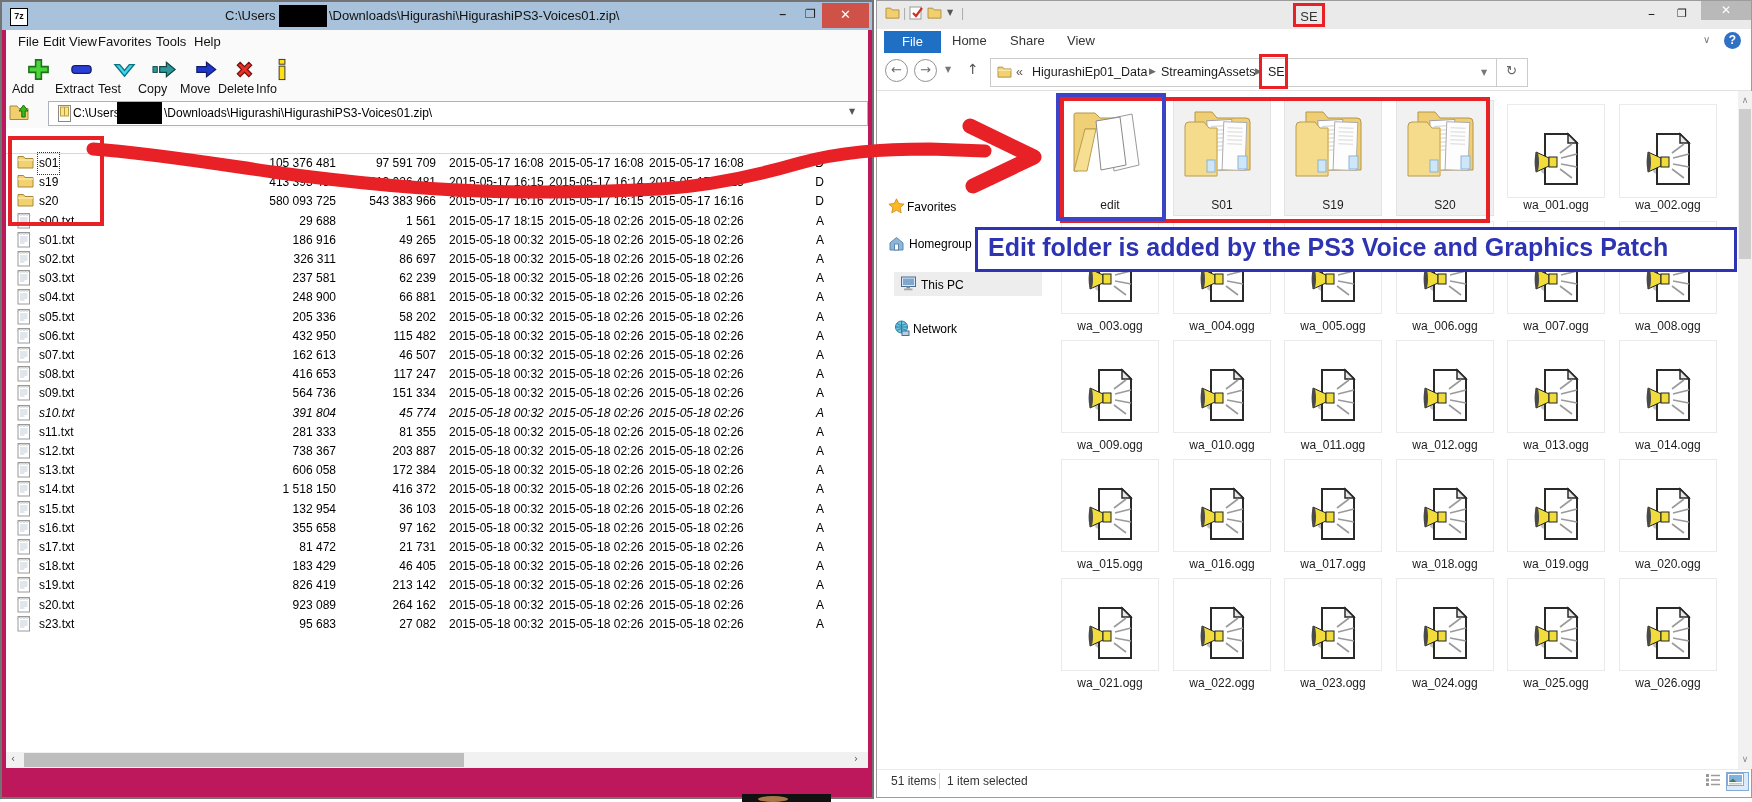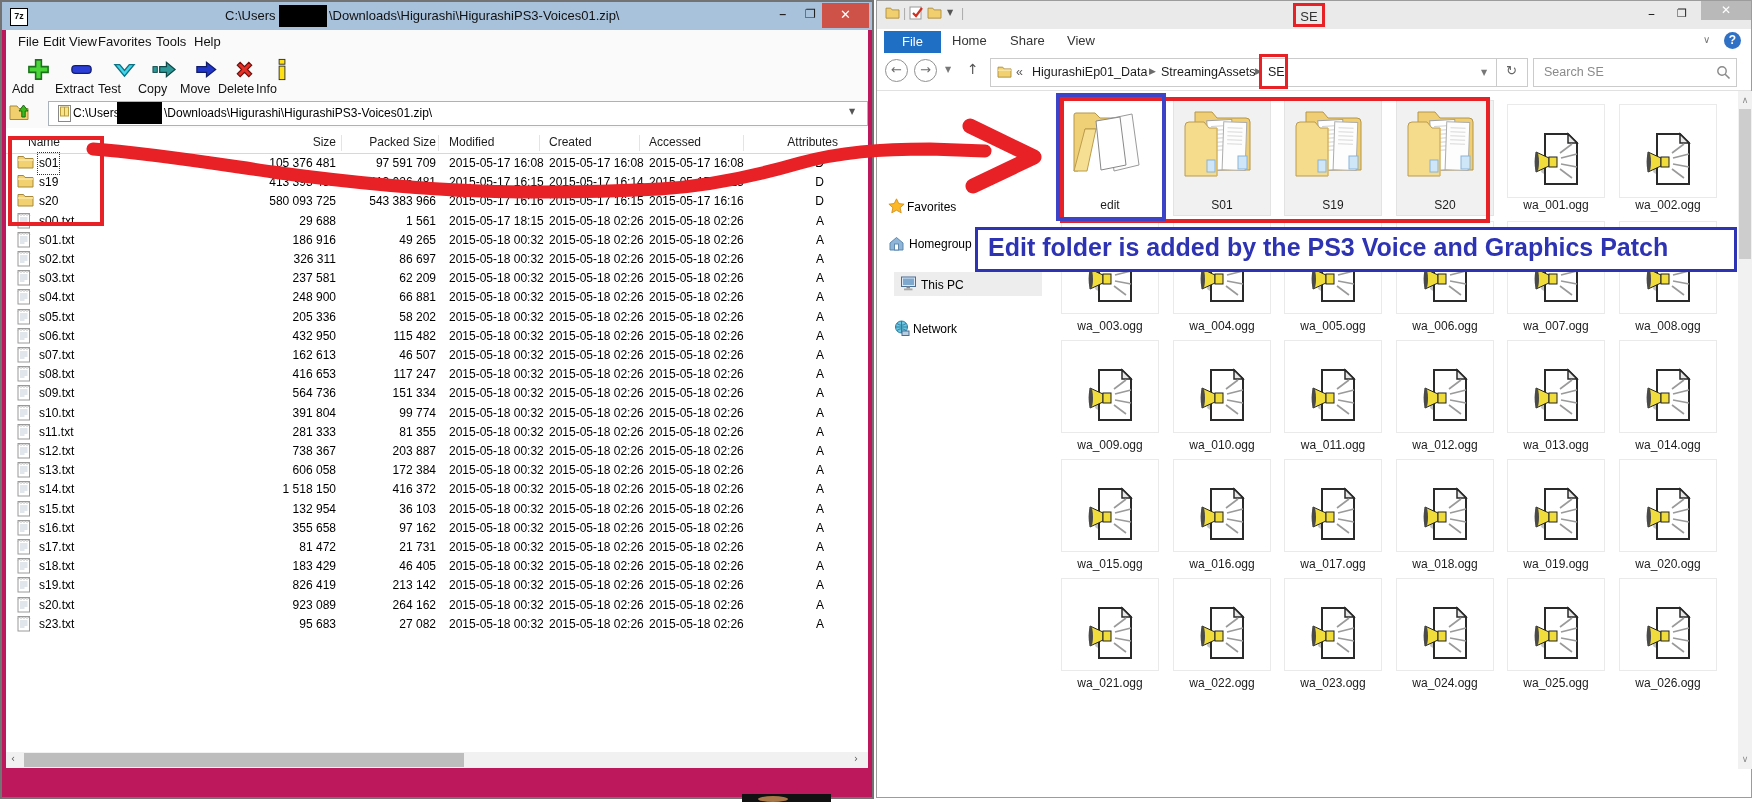--- a/index.html
+++ b/index.html
@@ -179,34 +179,20 @@
             <rect x="2.5" y="2" width="8" height="9" fill="#f7e48c" stroke="#bb9e3c"></rect>
             <path d="M6.5 2 v9" stroke="#bb9e3c"></path>
           </svg></span>
       <span class="abs" style="left:24px;top:4px">C:\Users</span>
       <div class="redact" style="left:68px;top:0px;width:45px;height:22px"></div>
       <span class="abs" style="left:115px;top:4px">\Downloads\Higurashi\HigurashiPS3-Voices01.zip\</span>
       <span class="abs glyph" style="left:800px;top:5px;font-size:8px;color:#555">▼</span>
     </div>
   </div>
   <div id="zlist">
-    <div id="zhead">
-        <div class="hsep" style="left: 335px;"></div>
-        <div class="hsep" style="left: 432px;"></div>
-        <div class="hsep" style="left: 533px;"></div>
-        <div class="hsep" style="left: 633px;"></div>
-        <div class="hsep" style="left: 737px;"></div>
-        <span class="hcell" style="left: 22px;">Name</span>
-        <span class="hcell" style="left: 180px; width: 150px; text-align: right;">Size</span>
-        <span class="hcell" style="left: 335px; width: 95px; text-align: right;">Packed Size</span>
-        <span class="hcell" style="left: 443px;">Modified</span>
-        <span class="hcell" style="left: 543px;">Created</span>
-        <span class="hcell" style="left: 643px;">Accessed</span>
-        <span class="hcell" style="left: 737px; width: 95px; text-align: right;">Attributes</span>
-      </div>
     <div id="zheadline"></div>
     <div id="zrows">
         <div class="zrow" style="top: 0px;">
           <span class="rowicon"><svg width="17" height="15" viewBox="0 0 17 15">
               <path d="M1 2.5 h5.5 l1.5 2 h8 v9.5 H1z" fill="#f2d170" stroke="#a8893c"></path>
               <path d="M1 6 h15" stroke="#fbe9a8" stroke-width="1.5"></path>
             </svg></span>
           <span class="cel-name focusbox">s01</span>
           <span class="cel-size">105 376 481</span>
           <span class="cel-packed">97 591 709</span>
@@ -284,21 +270,21 @@
           <span class="cel-attr">A</span>
         </div>
         <div class="zrow" style="top: 115.2px;">
           <span class="rowicon"><svg width="14" height="17" viewBox="0 0 14 17">
               <rect x="1" y="1.5" width="11.5" height="14.5" fill="#fff" stroke="#9a9a9a"></rect>
               <path d="M1 3.5 l1.5-1.5 1.5 1.5 1.5-1.5 1.5 1.5 1.5-1.5 1.5 1.5 1.5-1.5 1.5 1.5" fill="none" stroke="#9a9a9a" stroke-width="0.7"></path>
               <path d="M3 6h7.5M3 8h7.5M3 10h7.5M3 12h4.5" stroke="#c2cdd8"></path>
             </svg></span>
           <span class="cel-name">s03.txt</span>
           <span class="cel-size">237 581</span>
-          <span class="cel-packed">62 209</span>
+          <span class="cel-packed">62 239</span>
           <span class="cel-mod">2015-05-18 00:32</span>
           <span class="cel-cre">2015-05-18 02:26</span>
           <span class="cel-acc">2015-05-18 02:26</span>
           <span class="cel-attr">A</span>
         </div>
         <div class="zrow" style="top: 134.4px;">
           <span class="rowicon"><svg width="14" height="17" viewBox="0 0 14 17">
               <rect x="1" y="1.5" width="11.5" height="14.5" fill="#fff" stroke="#9a9a9a"></rect>
               <path d="M1 3.5 l1.5-1.5 1.5 1.5 1.5-1.5 1.5 1.5 1.5-1.5 1.5 1.5 1.5-1.5 1.5 1.5" fill="none" stroke="#9a9a9a" stroke-width="0.7"></path>
               <path d="M3 6h7.5M3 8h7.5M3 10h7.5M3 12h4.5" stroke="#c2cdd8"></path>
@@ -374,29 +360,29 @@
               <path d="M3 6h7.5M3 8h7.5M3 10h7.5M3 12h4.5" stroke="#c2cdd8"></path>
             </svg></span>
           <span class="cel-name">s09.txt</span>
           <span class="cel-size">564 736</span>
           <span class="cel-packed">151 334</span>
           <span class="cel-mod">2015-05-18 00:32</span>
           <span class="cel-cre">2015-05-18 02:26</span>
           <span class="cel-acc">2015-05-18 02:26</span>
           <span class="cel-attr">A</span>
         </div>
-        <div class="zrow" style="top: 249.6px;">
+        <div class="zrow" style="top: 249.6px; font-style: italic;">
           <span class="rowicon"><svg width="14" height="17" viewBox="0 0 14 17">
               <rect x="1" y="1.5" width="11.5" height="14.5" fill="#fff" stroke="#9a9a9a"></rect>
               <path d="M1 3.5 l1.5-1.5 1.5 1.5 1.5-1.5 1.5 1.5 1.5-1.5 1.5 1.5 1.5-1.5 1.5 1.5" fill="none" stroke="#9a9a9a" stroke-width="0.7"></path>
               <path d="M3 6h7.5M3 8h7.5M3 10h7.5M3 12h4.5" stroke="#c2cdd8"></path>
             </svg></span>
           <span class="cel-name">s10.txt</span>
           <span class="cel-size">391 804</span>
-          <span class="cel-packed">99 774</span>
+          <span class="cel-packed">45 774</span>
           <span class="cel-mod">2015-05-18 00:32</span>
           <span class="cel-cre">2015-05-18 02:26</span>
           <span class="cel-acc">2015-05-18 02:26</span>
           <span class="cel-attr">A</span>
         </div>
         <div class="zrow" style="top: 268.8px;">
           <span class="rowicon"><svg width="14" height="17" viewBox="0 0 14 17">
               <rect x="1" y="1.5" width="11.5" height="14.5" fill="#fff" stroke="#9a9a9a"></rect>
               <path d="M1 3.5 l1.5-1.5 1.5 1.5 1.5-1.5 1.5 1.5 1.5-1.5 1.5 1.5 1.5-1.5 1.5 1.5" fill="none" stroke="#9a9a9a" stroke-width="0.7"></path>
               <path d="M3 6h7.5M3 8h7.5M3 10h7.5M3 12h4.5" stroke="#c2cdd8"></path>
@@ -600,27 +586,20 @@
       <span class="crumb" style="left:41px">HigurashiEp01_Data</span>
       <span class="crumbsep glyph" style="left:158px">▶</span>
       <span class="crumb" style="left:170px">StreamingAssets</span>
       <span class="crumbsep glyph" style="left:264px">▶</span>
       <span class="crumb" style="left:277px">SE</span>
       <span class="abs glyph" style="left:490px;top:9px;font-size:8px;color:#777">▼</span>
     </div>
     <div id="erefresh">
       <span class="abs glyph" style="left:9px;top:4px;color:#666;font-size:13px">↻</span>
     </div>
-    <div id="esearch">
-      <span id="esearchtext">Search SE</span>
-      <span class="abs" style="left:182px;top:6px" id="emag"><svg width="15" height="15" viewBox="0 0 15 15">
-            <circle cx="6" cy="6" r="4.2" fill="none" stroke="#8a8a8a" stroke-width="1.4"></circle>
-            <path d="M9.2 9.2 L13.5 13.5" stroke="#8a8a8a" stroke-width="1.6"></path>
-          </svg></span>
-    </div>
   </div>
   <div id="esidebar">
     <div id="esel"></div>
   <span class="sideicon" style="left: 11px; top: 107px;"><svg width="17" height="16" viewBox="0 0 20 19">
           <path d="M10 1 l2.7 5.6 6.3.7 -4.7 4.2 1.3 6.1 -5.6-3.1 -5.6 3.1 1.3-6.1 -4.7-4.2 6.3-.7z" fill="#fcb827" stroke="#d08c14"></path>
         </svg></span>
       <span class="slabel abs" style="left: 30px; top: 109px;">Favorites</span>
       <span class="sideicon" style="left: 11px; top: 144px;"><svg width="17" height="16" viewBox="0 0 17 16">
           <path d="M2 8 L8.5 2.5 15 8 v7 H2z" fill="#8fb6d9" stroke="#5d87ad"></path>
           <rect x="6.5" y="9" width="4" height="6" fill="#fff" stroke="#5d87ad"></rect>
@@ -1015,20 +994,37 @@
             <path d="M26 22 L38 13 M27 27 L43 23 M27 33 L43 36 M26 38 L38 47" stroke="#9a9a9a" stroke-width="1.6" fill="none"></path>
           </svg></div>
       </div>
       <div class="tlab" style="left: 566px; top: 585px; width: 98px;">wa_026.ogg</div>
     </div>
   <div id="evscroll">
     <span class="scrollarr" style="top:4px">∧</span>
     <div id="evthumb"></div>
     <span class="scrollarr" style="top:663px">∨</span>
   </div>
+  <div id="estatus">
+    <span class="abs" style="left:14px;top:4px">51 items</span>
+    <div class="abs" style="left:62px;top:3px;width:1px;height:16px;background:#d0d0d0"></div>
+    <span class="abs" style="left:70px;top:4px">1 item selected</span>
+    <span class="abs" style="left:828px;top:3px" id="eview1"><svg width="16" height="14" viewBox="0 0 16 14">
+          <rect x="1" y="1" width="3" height="3" fill="#9a9a9a"></rect>
+          <rect x="1" y="5.5" width="3" height="3" fill="#9a9a9a"></rect>
+          <rect x="1" y="10" width="3" height="3" fill="#9a9a9a"></rect>
+          <path d="M6 2.5h9M6 7h9M6 11.5h9" stroke="#9a9a9a" stroke-width="1.4"></path>
+        </svg></span>
+    <div id="eviewbtn2"><span id="eview2"><svg width="17" height="13" viewBox="0 0 17 13">
+            <rect x="0.5" y="0.5" width="16" height="12" fill="#fff" stroke="#84abd4"></rect>
+            <rect x="2" y="2" width="13" height="7" fill="#7fb2e0"></rect>
+            <path d="M2 9 l4-3.5 3.5 3.5z" fill="#4a7c4a"></path>
+            <rect x="2" y="10" width="13" height="1.5" fill="#c8c8c8"></rect>
+          </svg></span></div>
+  </div>
 </div>
 
 <div class="annot" style="left:8px;top:136px;width:88px;height:82px;border:4px solid #e82127"></div>
 <div id="notebox">
   <span id="notetext">Edit folder is added by the PS3 Voice and Graphics Patch</span>
 </div>
 <div class="annot" style="left:1060px;top:97px;width:422px;height:118px;border:4px solid #e82127"></div>
 <div class="annot" style="left:1056px;top:93px;width:102px;height:120px;border:4px solid #3d43c6"></div>
 <div class="annot" style="left:1259px;top:54px;width:23px;height:29px;border:3px solid #e82127"></div>
 <svg id="arrowsvg" width="1752" height="802">

